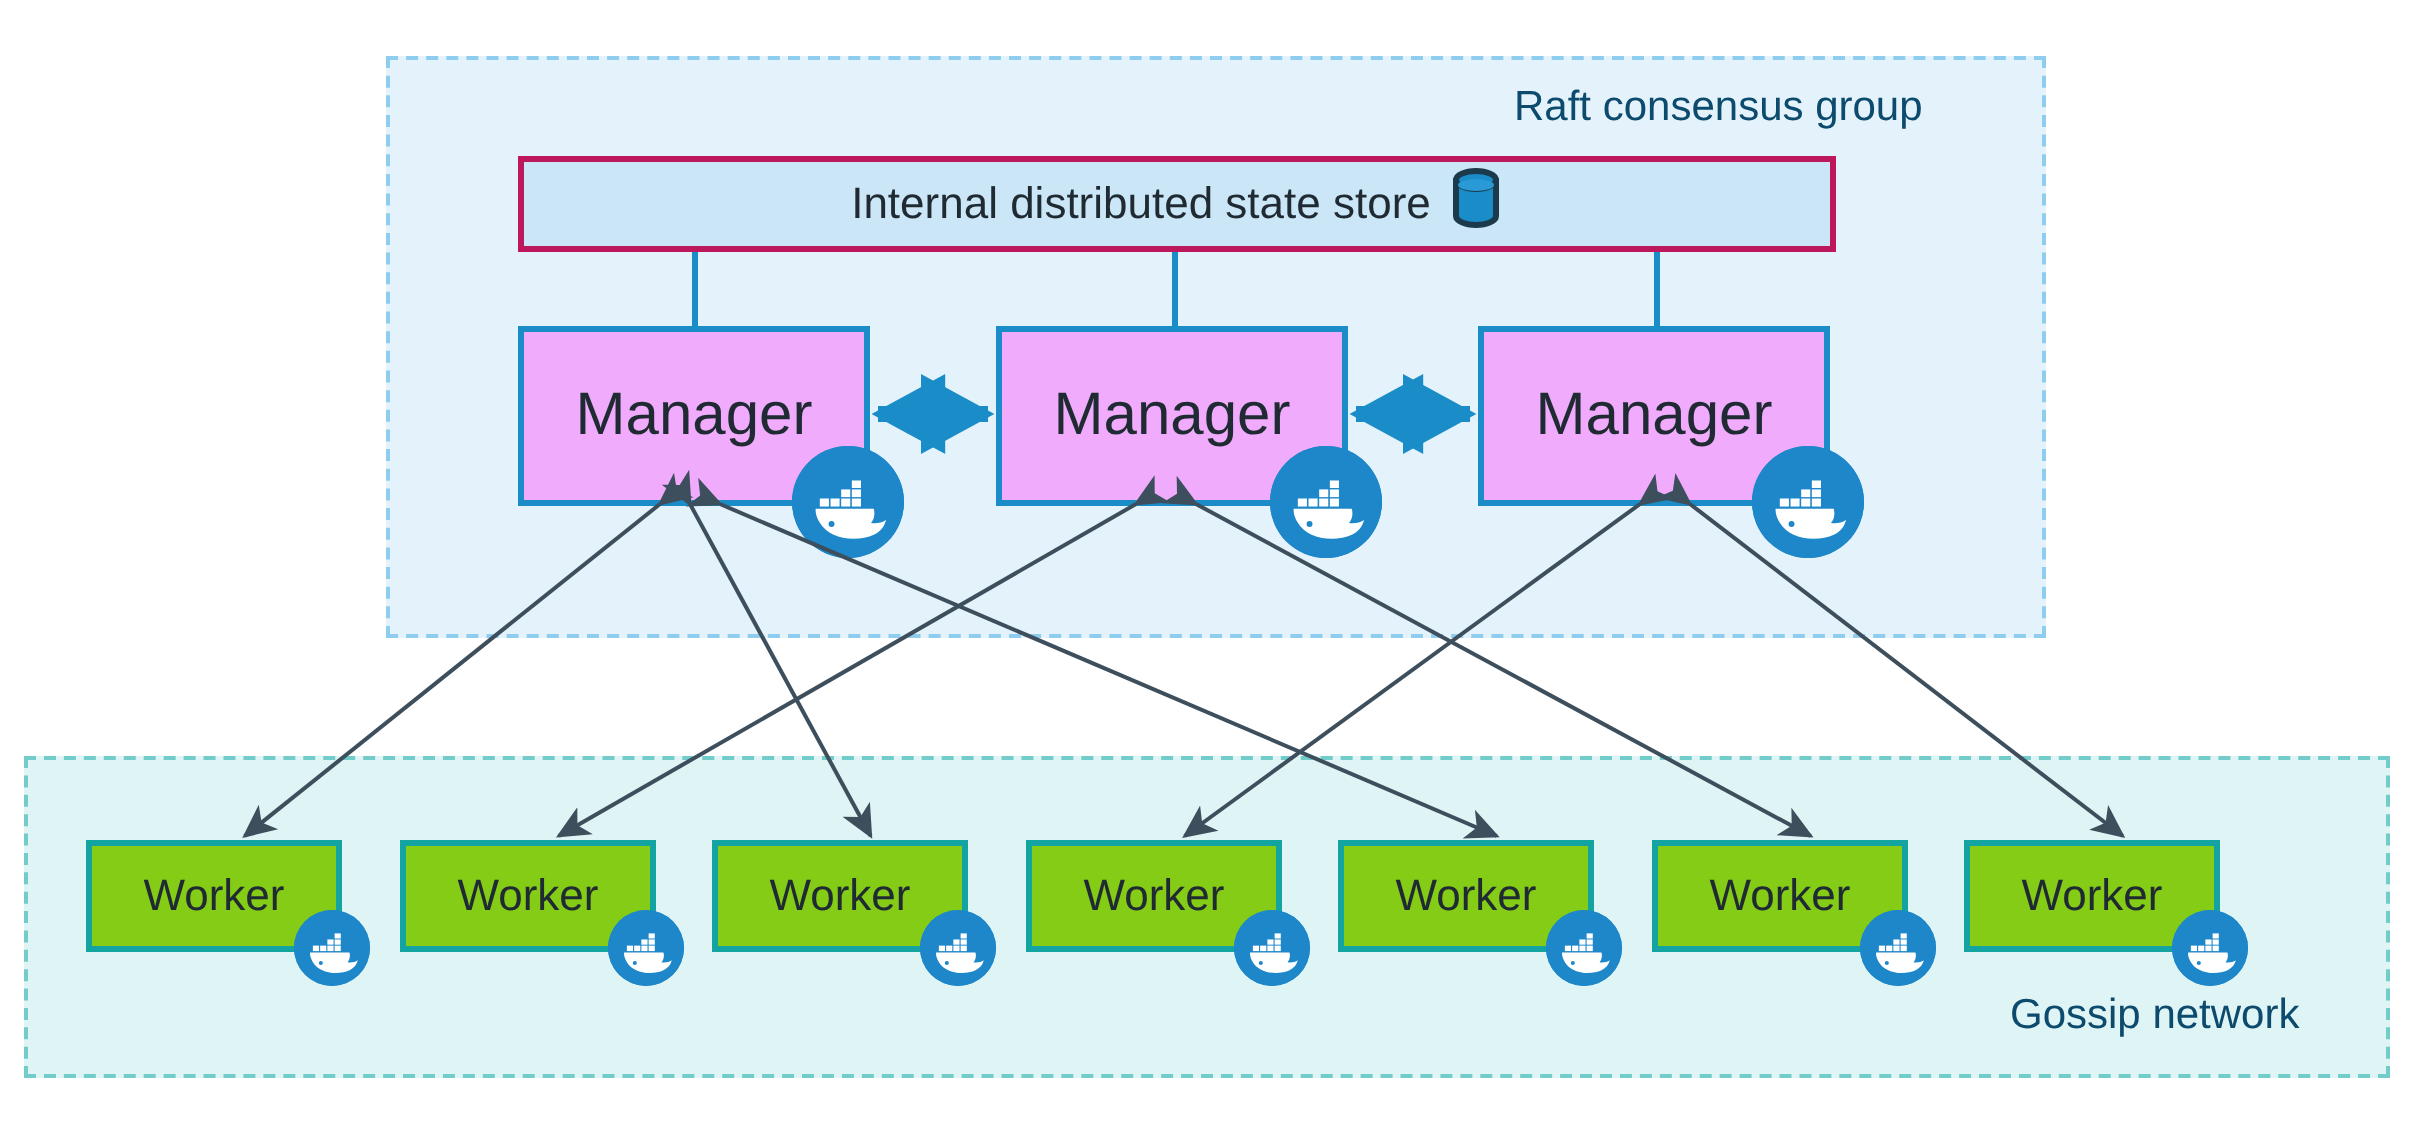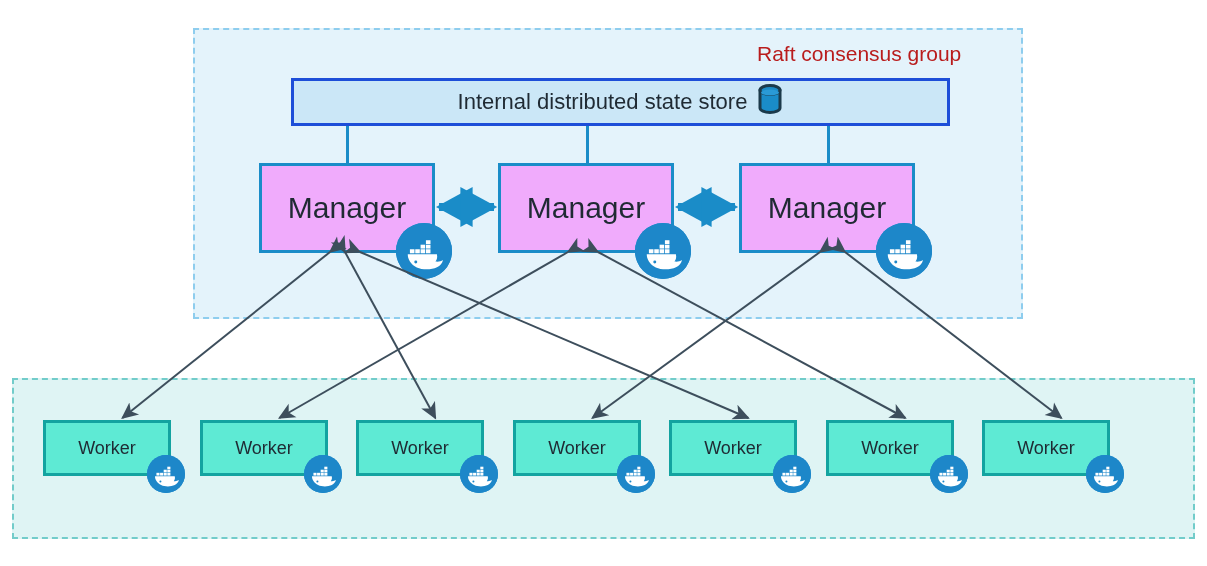--- a/index.html
+++ b/index.html
@@ -42,21 +42,21 @@
   .group-gossip {
     left: 12px;
     top: 378px;
     width: 1183px;
     height: 161px;
     background: #dff4f4;
     border: 2px dashed #72ccca;
   }
   .group-label {
     position: absolute;
-    color: #b91c1c;
+    color: #0c4a6e;
     font-size: 21px;
     white-space: nowrap;
   }
   .label-raft {
     left: 757px;
     top: 42px;
   }
   .label-gossip {
     left: 1005px;
     top: 496px;
@@ -71,44 +71,43 @@
     justify-content: center;
     color: #1f2a33;
     white-space: nowrap;
   }
   .node-store {
     left: 259px;
     top: 78px;
     width: 659px;
     height: 48px;
     background: #cbe7f7;
-    border: 3px solid #1d4ed8;
+    border: 3px solid #be185d;
     font-size: 22px;
     gap: 10px;
-    margin-left: 32px;
   }
   .node-manager {
     width: 176px;
     height: 90px;
     top: 163px;
     background: #f0abfc;
     border: 3px solid #1a8cc8;
     font-size: 30px;
   }
   .mgr-0 { left: 259px; }
   .mgr-1 { left: 498px; }
   .mgr-2 { left: 739px; }
 
   .node-worker {
     width: 128px;
     height: 56px;
     top: 420px;
-    background: #5eead4;
+    background: #84cc16;
     border: 3px solid #13a3a0;
-    font-size: 18px;
+    font-size: 22px;
   }
 
   
   .docker-badge {
     position: absolute;
     border-radius: 50%;
     background: #1d87c9;
     display: block;
   }
   .docker-badge.big { width: 56px; height: 56px; }
@@ -127,20 +126,21 @@
 </style>
 </head>
 <body>
 
 <div id="canvas">
 
   <div class="group group-raft"></div>
   <div class="group-label label-raft">Raft consensus group</div>
 
   <div class="group group-gossip"></div>
+  <div class="group-label label-gossip">Gossip network</div>
 
   <div class="stub" style="left:346px; top:125px; height:40px;"></div>
   <div class="stub" style="left:586px; top:125px; height:40px;"></div>
   <div class="stub" style="left:827px; top:125px; height:40px;"></div>
 
   <div class="node node-store">
     <span>Internal distributed state store</span>
     <span class="db-cyl">
       <svg width="26" height="30" viewBox="0 0 26 30" aria-hidden="true">
         <path d="M3 6 h20 v18 a10 4.5 0 0 1 -20 0 z" fill="#1a8cc8" stroke="#1b3a4b" stroke-width="3" stroke-linejoin="round"></path>

